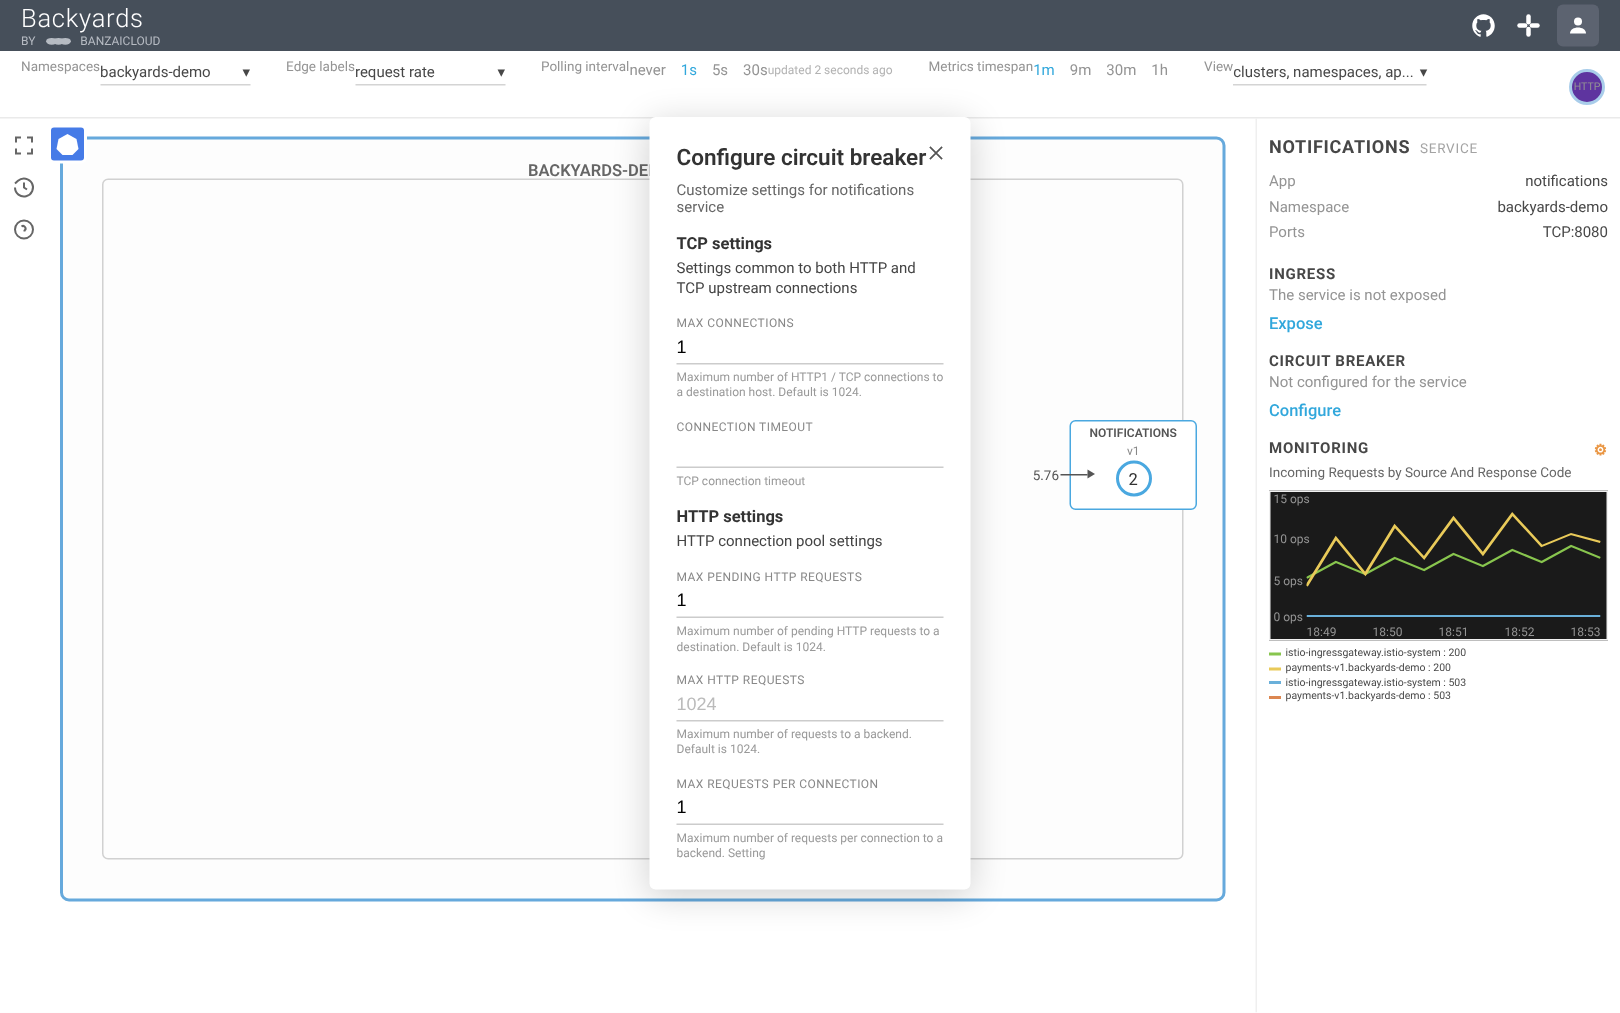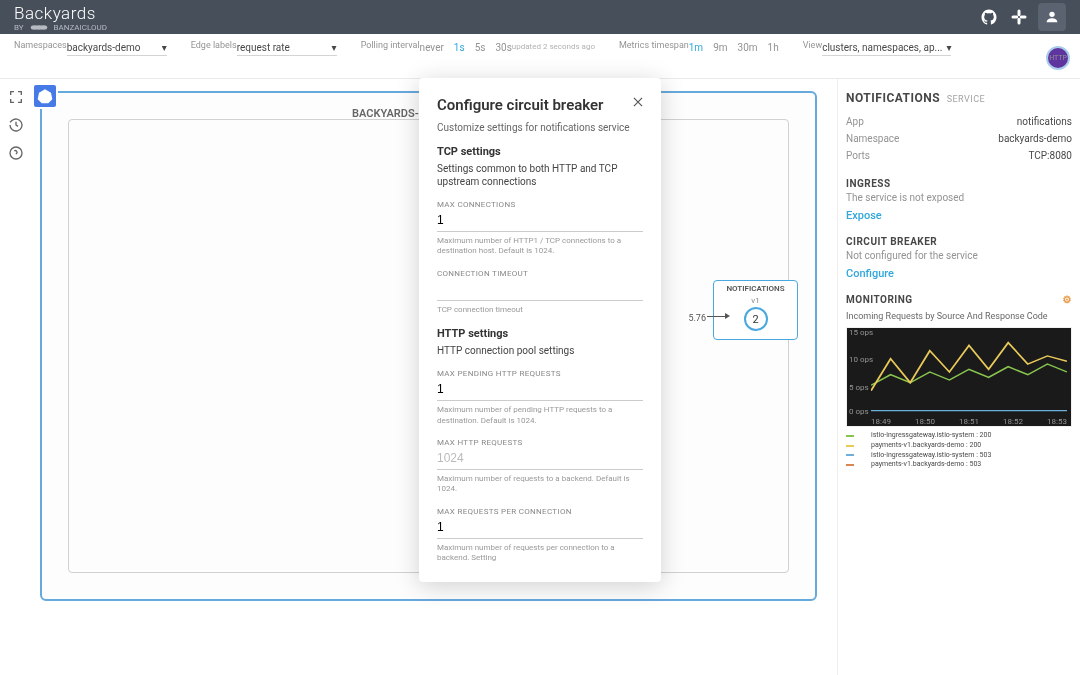--- a/index.html
+++ b/index.html
@@ -35,25 +35,25 @@
 .rp-kv { display:flex; justify-content:space-between; padding:3px 0; font-size:10px; }
 .rp-kv .k { color:#888; }
 .rp-section { margin-top:14px; }
 .rp-section-title { font-size:10px; font-weight:700; letter-spacing:.5px; }
 .rp-text { color:#888; font-size:10px; margin-top:3px; }
 .rp-action { color:#1a9ed8; font-size:11px; margin-top:6px; font-weight:500; }
 .gear-orange { float:right; color:#e88c30; }
 .chart-placeholder { margin-top:6px; height:100px; background:#000000; border:1px solid #f0f0f0; position:relative; font-size:8px; color:#888; padding:4px 2px; }
 .chart-title { font-size:9px; color:#555; margin-top:6px; }
 .legend { font-size:7px; line-height:1.4; margin-top:4px; }
-.legend-item { display:flex; align-items:center; gap:17px; }
+.legend-item { display:flex; align-items:center; gap:3px; }
 .legend-swatch { width:8px; height:2px; }
 .http-badge { position:absolute; right:10px; top:46px; width:24px; height:24px; border-radius:50%; background:#4c1d95; border:2px solid #a0c8e8; font-size:7px; display:flex; align-items:center; justify-content:center; color:#888; }
 .modal-overlay { position:absolute; inset:0; background:rgba(255,255,255,.1); display:flex; justify-content:center; align-items:flex-start; padding-top:78px; }
-.modal { width:242px; background:#fff; box-shadow:0 4px 24px rgba(0,0,0,.18); border-radius:4px; padding:18px 18px; max-height:520px; overflow:hidden; position:relative; }
+.modal { width:214px; background:#fff; box-shadow:0 4px 24px rgba(0,0,0,.18); border-radius:4px; padding:18px 18px; max-height:520px; overflow:hidden; position:relative; }
 .modal h2 { font-size:15px; font-weight:600; }
 .modal-close { position:absolute; top:16px; right:16px; width:14px; height:14px; color:#555; }
 .modal-sub { font-size:10px; color:#666; margin-top:8px; }
 .modal-section-title { font-size:11px; font-weight:700; margin-top:12px; }
 .modal-section-desc { font-size:10px; color:#444; margin-top:4px; line-height:1.3; }
 .modal-field-label { font-size:8px; color:#888; letter-spacing:.3px; margin-top:12px; text-transform:uppercase; }
 .modal-field-value { border:none; border-bottom:1px solid #ccc; font-size:12px; padding:3px 0 4px; width:100%; background:transparent; }
 .modal-field-value::placeholder { color:#bbb; }
 .modal-help { font-size:8px; color:#999; margin-top:4px; line-height:1.3; }
 .node-notif { position:absolute; top:280px; right:282px; width:85px; height:60px; border:1px solid #4aa8e0; border-radius:4px; font-size:9px; z-index:2; background:#fff; }

